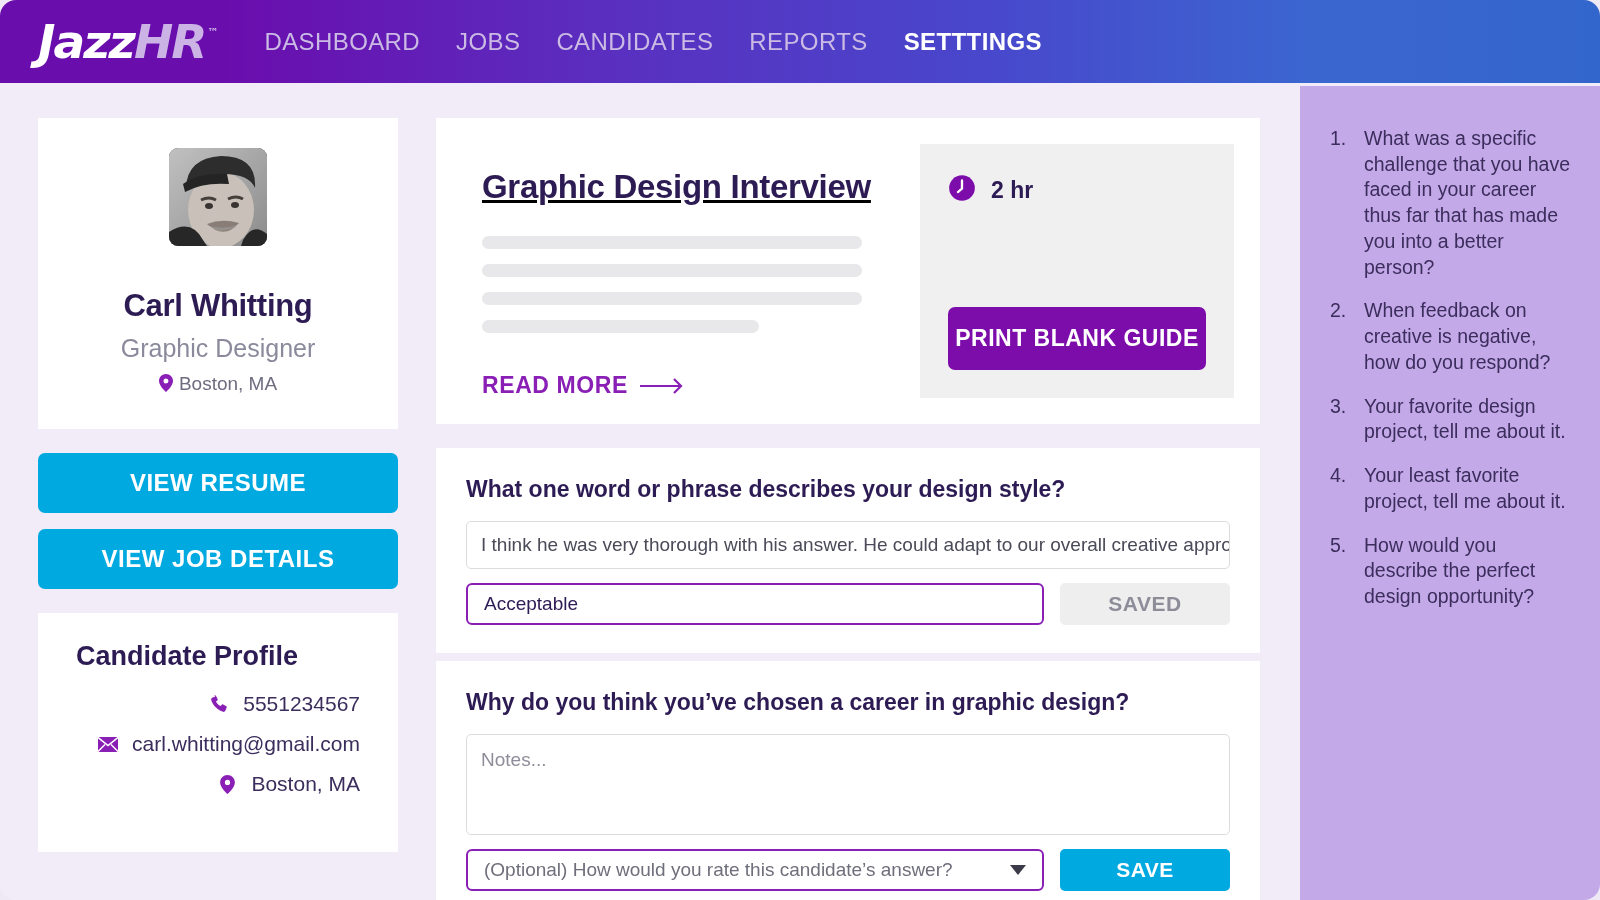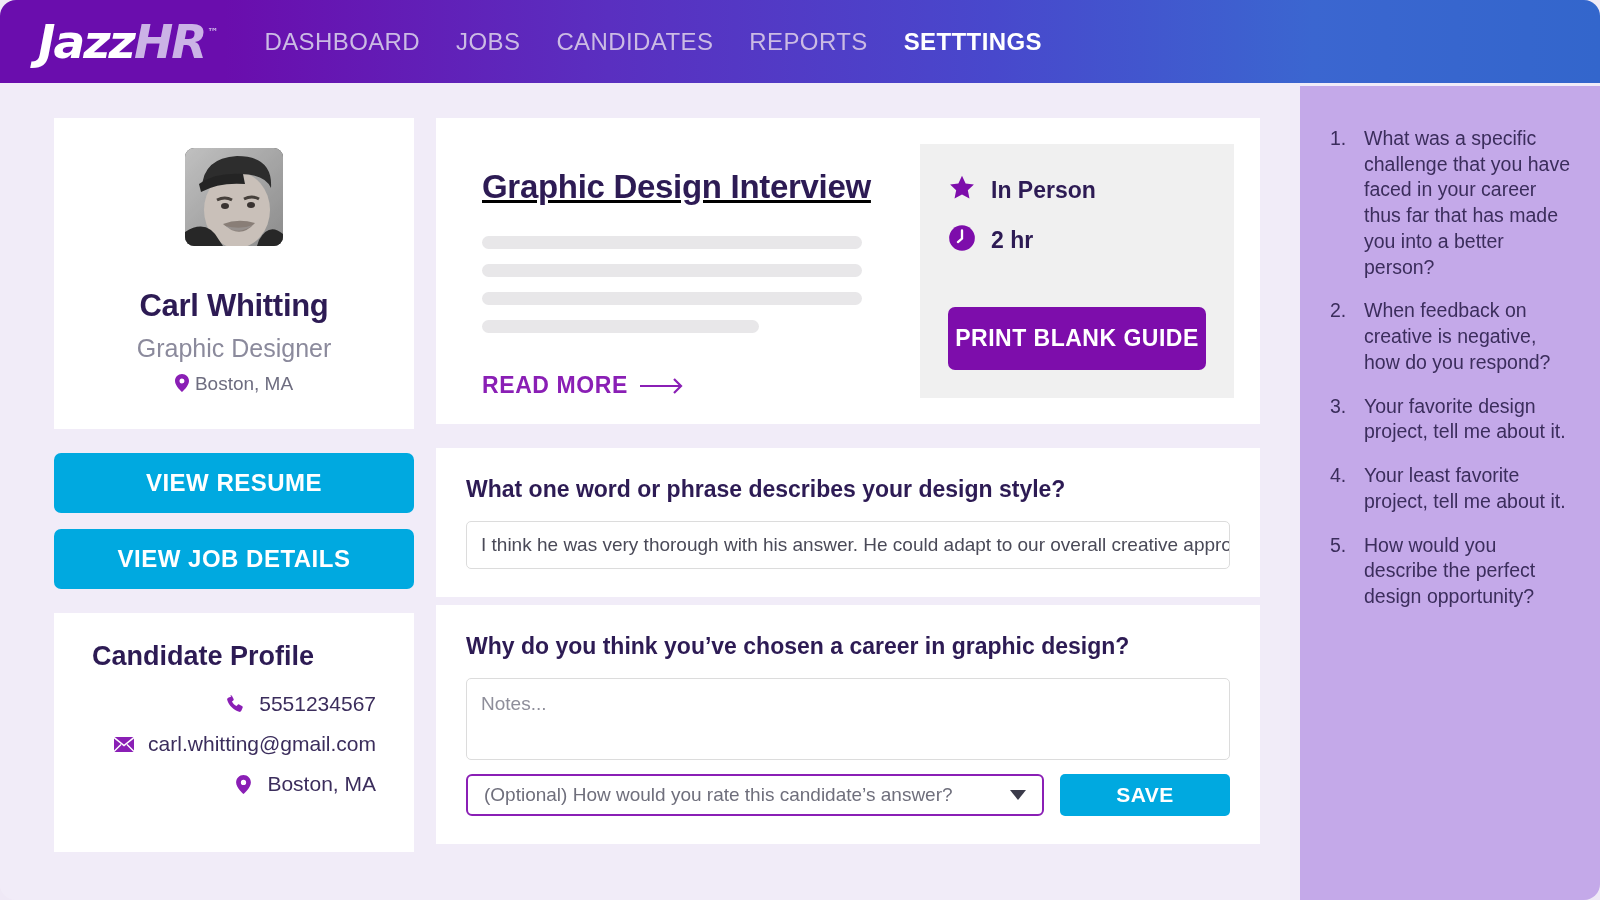--- a/index.html
+++ b/index.html
@@ -54,21 +54,21 @@
   }
   .navlink.active { color: #ffffff; font-weight: 700; }
 
   
   .body-area {
     position: absolute; left: 0; top: 86px;
     width: 1600px; height: 814px;
     background: #f1ecf8;
   }
   .col-left {
-    position: absolute; left: 54px; top: 32px; width: 360px;
+    position: absolute; left: 38px; top: 32px; width: 360px;
   }
   .col-mid {
     position: absolute; left: 436px; top: 32px; width: 824px;
   }
   .col-right {
     position: absolute; left: 1300px; top: 0; width: 300px; height: 814px;
     background: #c4a9e9;
     padding: 40px 30px 20px 24px;
   }
 
@@ -174,21 +174,21 @@
   }
   .answer-box {
     border: 1px solid #dcdcdc; border-radius: 5px;
     padding: 12px 14px;
     font-size: 19px; color: #4a4a58;
     white-space: nowrap; overflow: hidden; text-overflow: clip;
     background: #fff;
   }
   .notes-box {
     border: 1px solid #dcdcdc; border-radius: 5px;
-    height: 82px; padding: 14px 14px;
+    height: 101px; padding: 14px 14px;
     font-size: 19px; color: #8e8e9a;
     background: #fff;
   }
   .row-actions { display: flex; gap: 16px; margin-top: 14px; }
   .select-pill {
     flex: 1;
     border: 2px solid #8a1fb5; border-radius: 6px;
     height: 42px; padding: 0 16px;
     display: flex; align-items: center; justify-content: space-between;
     font-size: 19px; color: #2d1b54;
@@ -346,43 +346,41 @@
                   <path d="M0 8h41M34 1l7 7-7 7" stroke="#8a1fb5" stroke-width="2.2" fill="none"></path>
                 </svg>
             </span>
           </div>
         </div>
 
         <div class="iv-right">
           <div class="meta-row">
             <span>
               <svg width="28" height="28" viewBox="0 0 24 24">
-                  <path d="M12 1.6l3.1 6.6 7.1.9-5.2 4.9 1.4 7-6.4-3.5-6.4 3.5 1.4-7L1.8 9.1l7.1-.9z" fill="#7d0dab"></path>
-                </svg>
-            </span>
-            <span class="meta-text">In Person</span>
-          </div>
-          <div class="meta-row">
-            <span>
-              <svg width="28" height="28" viewBox="0 0 24 24">
                   <circle cx="12" cy="12" r="11" fill="#7d0dab"></circle>
                   <path d="M12 5.5v7l-3.5 3" stroke="#ffffff" stroke-width="2" fill="none" stroke-linecap="round"></path>
                 </svg>
             </span>
             <span class="meta-text">2 hr</span>
           </div>
           <button class="btn-purple">PRINT BLANK GUIDE</button>
         </div>
       </div>
 
       <div class="gap-24"></div>
 
       <div class="card q-card">
         <div class="q-title">What one word or phrase describes your design style?</div>
         <div class="answer-box">I think he was very thorough with his answer. He could adapt to our overall creative approach based</div>
+        <div class="row-actions">
+          <div class="select-pill">
+            <span>Acceptable</span>
+          </div>
+          <button class="btn-saved">SAVED</button>
+        </div>
       </div>
 
       <div style="height:8px"></div>
 
       <div class="card q-card">
         <div class="q-title">Why do you think you’ve chosen a career in graphic design?</div>
         <div class="notes-box">Notes...</div>
         <div class="row-actions">
           <div class="select-pill placeholder-v">
             <span>(Optional) How would you rate this candidate’s answer?</span>

